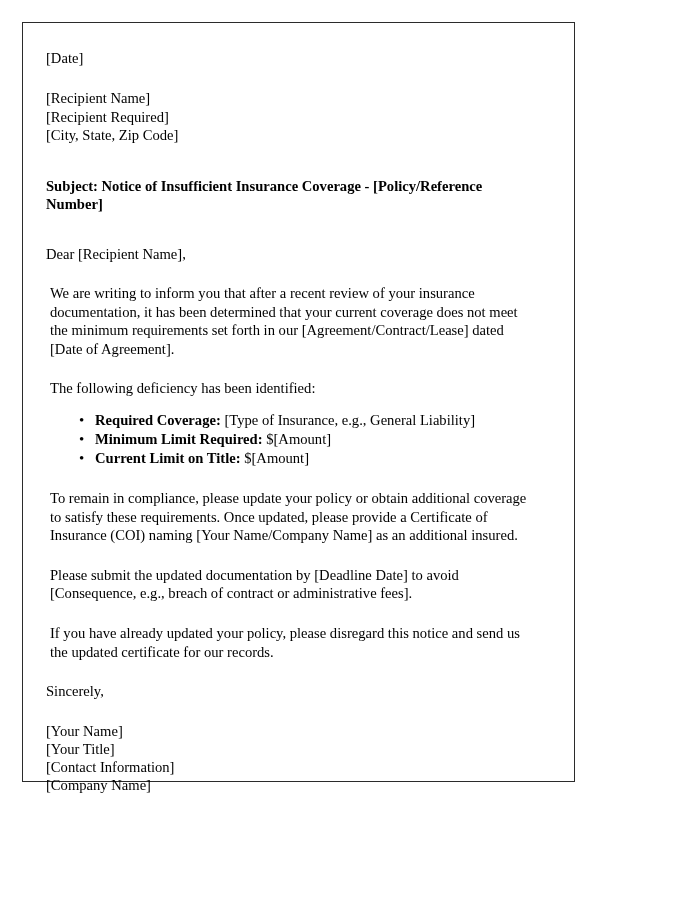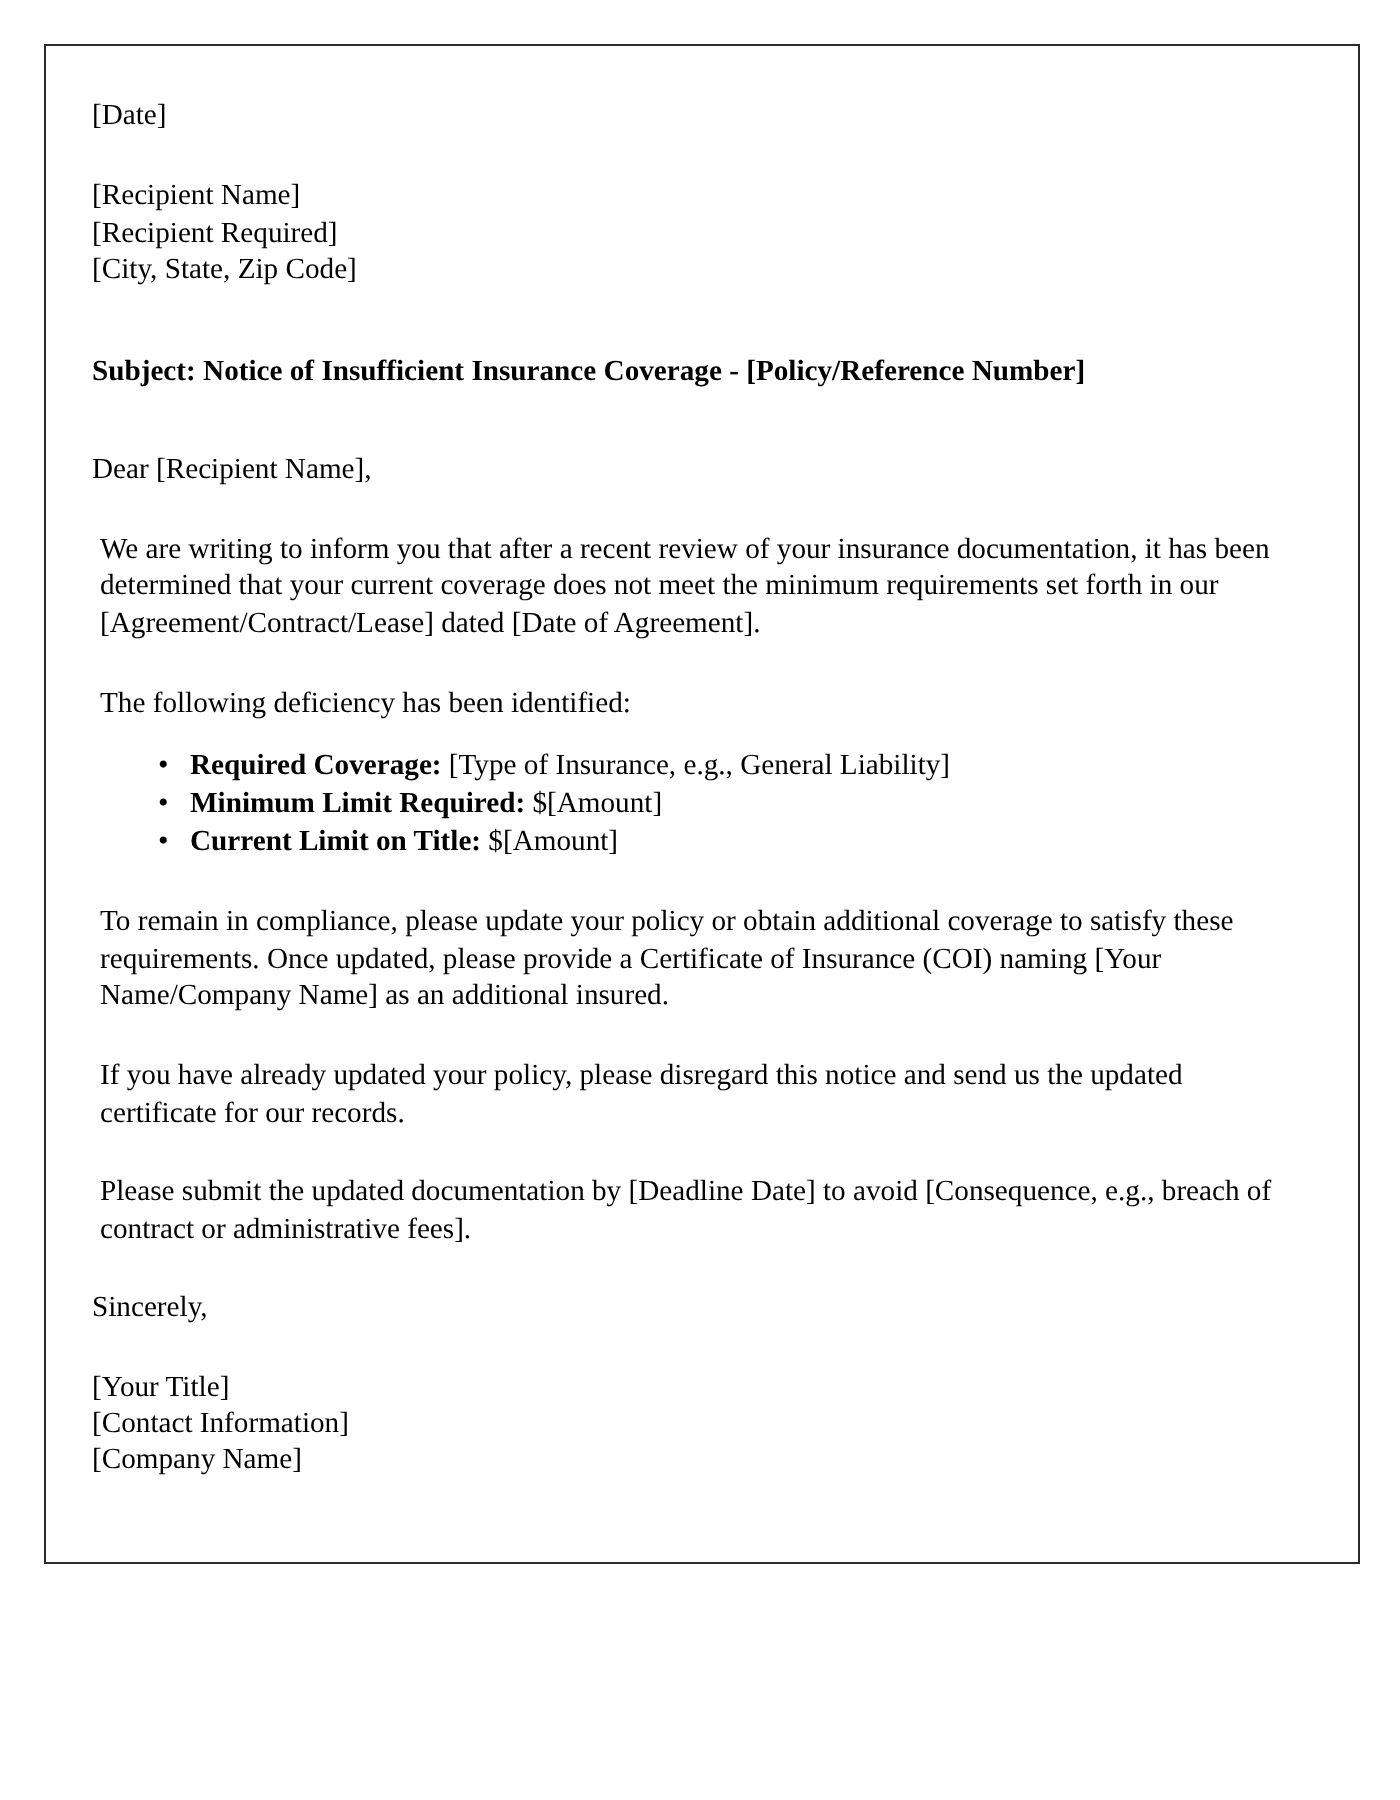--- a/index.html
+++ b/index.html
@@ -11,21 +11,21 @@
     width: 700px;
     height: 900px;
     font-family: "Liberation Serif", "DejaVu Serif", serif;
     color: #000000;
     overflow: hidden;
   }
   .page-sheet {
     position: absolute;
     left: 22px;
     top: 22px;
-    width: 658px;
+    width: 553px;
     height: 760px;
     border: 1px solid #2b2b2b;
     box-sizing: border-box;
     background: #ffffff;
   }
   .letter-body {
     padding: 26px 36px 0 23px;
     box-sizing: border-box;
   }
   .txt-line {
@@ -106,26 +106,27 @@
       <li>
         <span class="bullet-dot">•</span><span class="bold-label">Minimum Limit Required:</span><span> $[Amount]</span>
       </li>
       <li>
         <span class="bullet-dot">•</span><span class="bold-label">Current Limit on Title:</span><span> $[Amount]</span>
       </li>
     </ul>
 
     <p class="para">To remain in compliance, please update your policy or obtain additional coverage to satisfy these requirements. Once updated, please provide a Certificate of Insurance (COI) naming [Your Name/Company Name] as an additional insured.</p>
 
+    <p class="para">Please submit the updated documentation by [Deadline Date] to avoid [Consequence, e.g., breach of contract or administrative fees].</p>
+
     <p class="para">If you have already updated your policy, please disregard this notice and send us the updated certificate for our records.</p>
-
-    <p class="para">Please submit the updated documentation by [Deadline Date] to avoid [Consequence, e.g., breach of contract or administrative fees].</p>
 
     <div class="closing">Sincerely,</div>
 
     <div class="sig-block">
+      <div class="txt-line">[Your Name]</div>
       <div class="txt-line">[Your Title]</div>
       <div class="txt-line">[Contact Information]</div>
       <div class="txt-line">[Company Name]</div>
     </div>
 
   </div>
 </div>
 
 </body></html>

